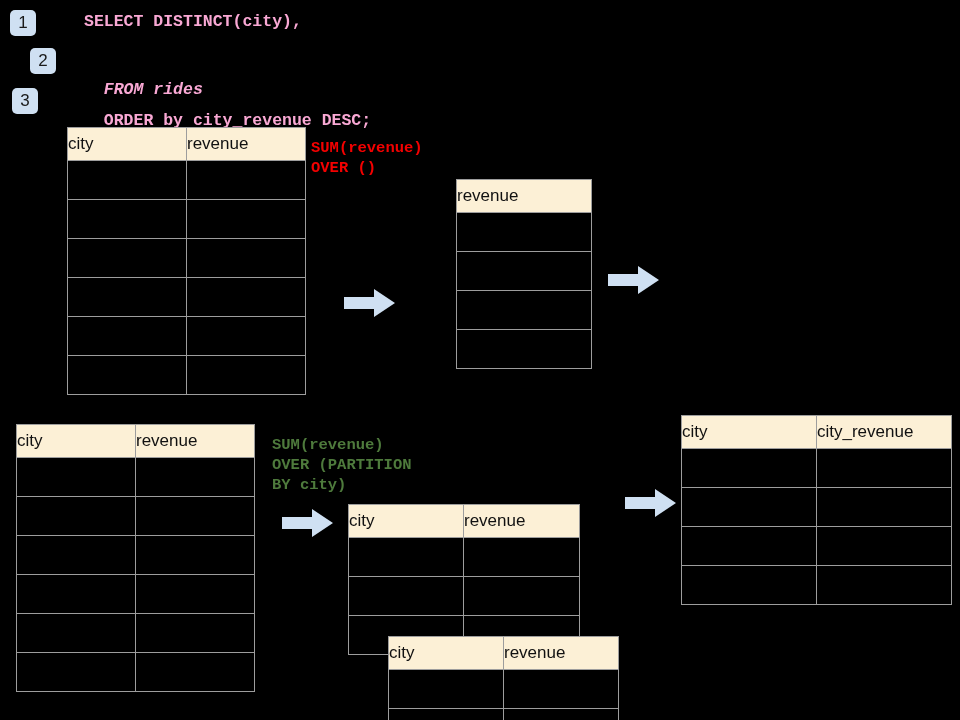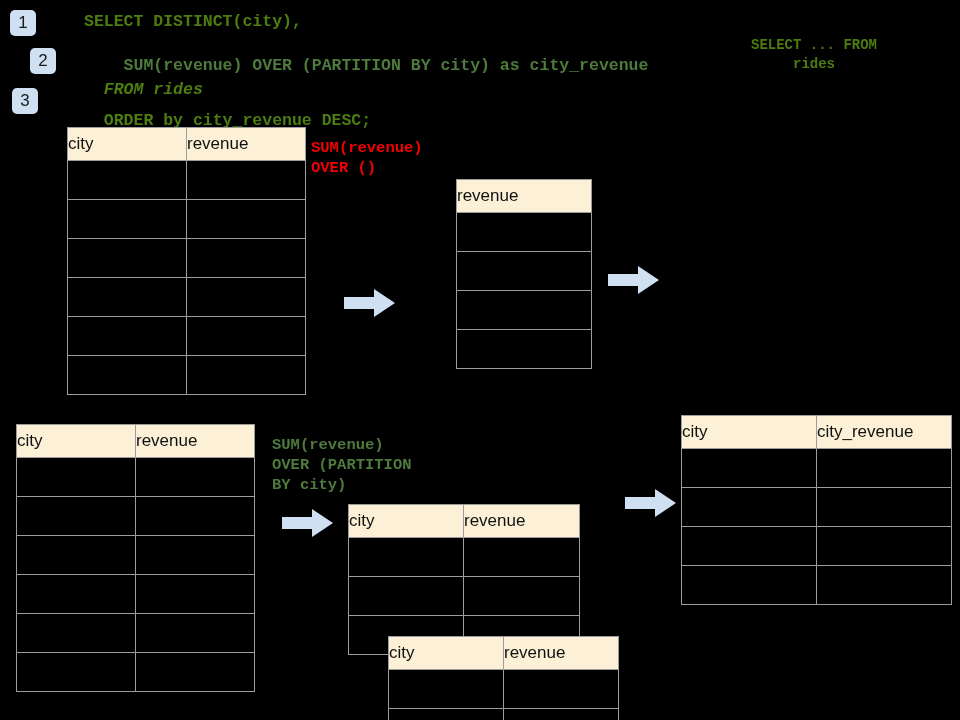--- a/index.html
+++ b/index.html
@@ -10,21 +10,21 @@
   
   .badge{position:absolute;background:#cfe0f2;color:#1a1a1a;
          border-radius:5px;font-family:"Liberation Sans",sans-serif;
          font-size:17px;line-height:26px;text-align:center;
          width:26px;height:26px;}
 
   
   .code{position:absolute;font-family:"Liberation Mono","DejaVu Sans Mono",monospace;
         font-size:16.5px;line-height:22px;white-space:pre;font-weight:bold;
         letter-spacing:0px;}
-  .c-purple{color:#4d7c0f;text-align:center;}
+  .c-purple{color:#f9a8d4;}
   .c-red{color:#f40000;}
   .c-green{color:#4e7a3c;}
 
   .note{position:absolute;font-family:"Liberation Mono","DejaVu Sans Mono",monospace;
         font-size:14px;line-height:19px;white-space:pre;font-weight:bold;}
   .note-big{font-size:15.5px;line-height:20px;}
 
   
   .tbl{position:absolute;border-collapse:collapse;background:#000;
        table-layout:fixed;}
@@ -40,26 +40,23 @@
 </head>
 <body>
 
 <div class="stage">
 
   <div class="badge" style="left:10px;top:10px;">1</div>
   <div class="badge" style="left:30px;top:48px;">2</div>
   <div class="badge" style="left:12px;top:88px;">3</div>
 
   <div class="code c-purple" style="left:84px;top:11px;">SELECT DISTINCT(city),</div>
-  <div class="code c-green" style="left:84px;top:55px;">    SUM(revenue) OVER (PARTITION BY city) as city_revenue</div>
   <div class="code c-purple" style="left:84px;top:79px;font-style:italic;">  FROM rides</div>
   <div class="code c-purple" style="left:84px;top:110px;">  ORDER by city_revenue DESC;</div>
 
-  <div class="note c-purple" style="left:751px;top:36px;">SELECT ... FROM
-rides</div>
 
   <div class="note note-big c-red" style="left:311px;top:138px;">SUM(revenue)
 OVER ()</div>
 
   <div class="note note-big c-green" style="left:272px;top:435px;">SUM(revenue)
 OVER (PARTITION
 BY city)</div>
 
   <table class="tbl" style="left:67px;top:127px;width:238px;">
     <colgroup>

